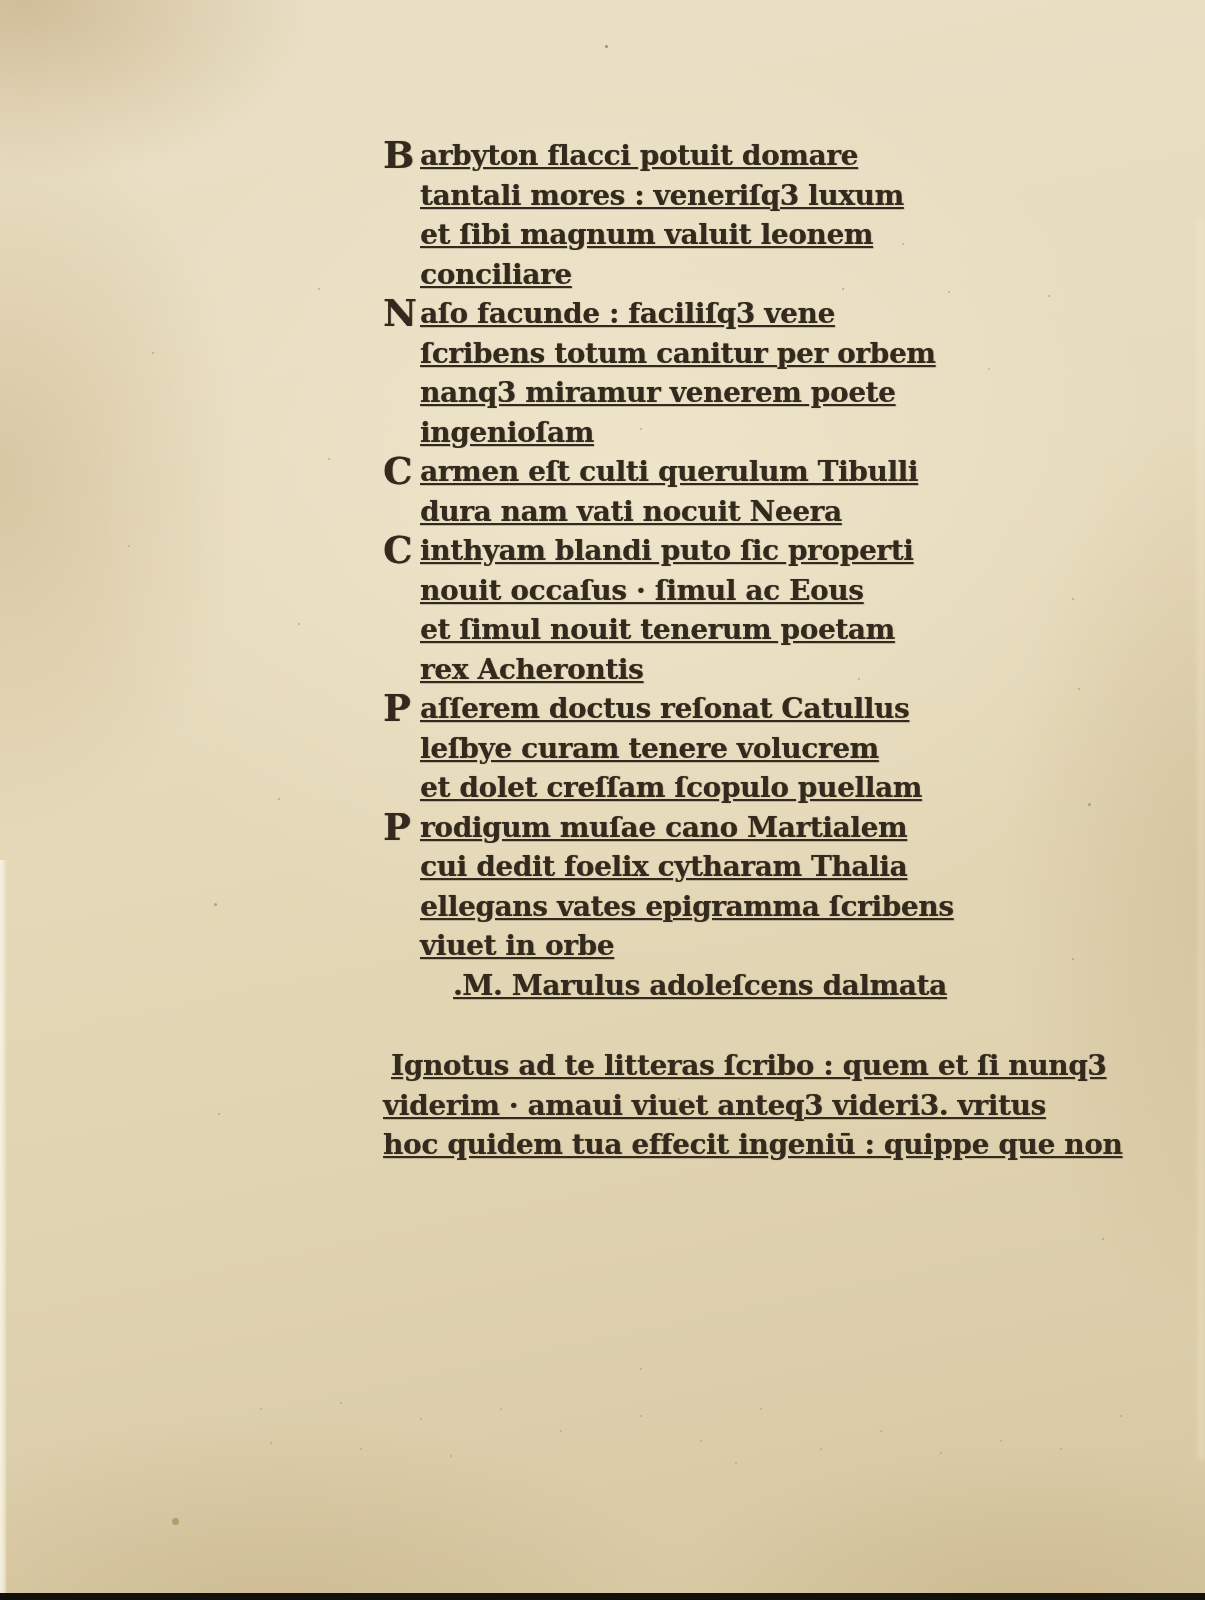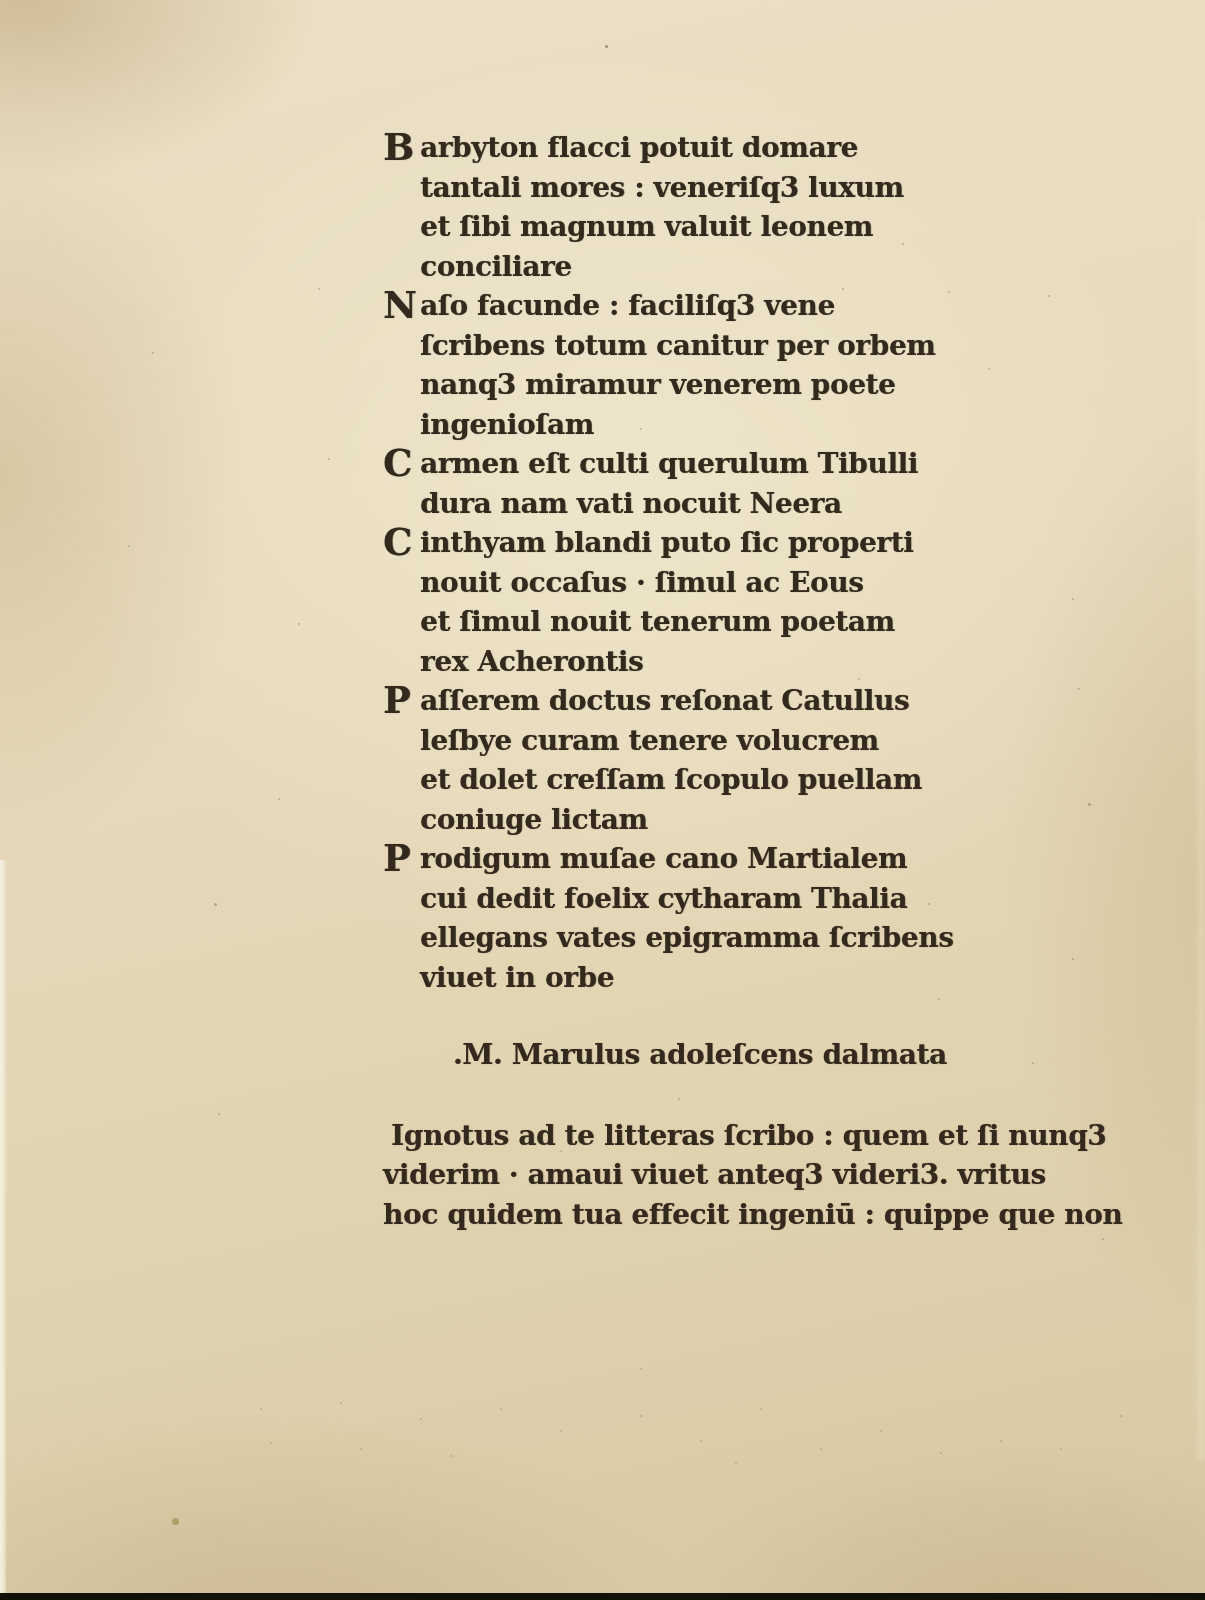--- a/index.html
+++ b/index.html
@@ -26,35 +26,36 @@
     background:linear-gradient(90deg,#f8f4e7 0%,#efe7cf 60%,rgba(231,219,190,0) 100%);
     opacity:.9;
   }
   .fore-edge{
     position:absolute;right:1px;top:220px;width:9px;height:1240px;
     background:linear-gradient(90deg,rgba(244,236,212,0),#f3ebd2);
     filter:blur(2px);opacity:.55;
   }
   
   .text-col{
-    position:absolute;left:383px;top:128px;
+    position:absolute;left:383px;top:136px;
     color:#33291c;
     font-size:28px;font-weight:bold;
     letter-spacing:-0.4px;
     line-height:39.5px;
     text-shadow:0.4px 0.4px 0.9px rgba(46,36,22,.55);
     white-space:nowrap;
+    text-decoration:underline;
   }
   .vline{padding-left:37px;white-space:nowrap}
   .vline.first{padding-left:0}
   .initial{
     display:inline-block;width:37px;
     font-size:37px;line-height:30px;vertical-align:-3px;
   }
-  .heading{margin-top:38px;padding-left:70px;white-space:nowrap}
+  .heading{padding-left:70px;white-space:nowrap}
   .paragraph{margin-top:41px}
   .pline{white-space:nowrap}
   .pline.first{padding-left:8px}
   
   .specks{position:absolute;left:0;top:0;width:1205px;height:1593px;pointer-events:none}
   .speck{position:absolute;background:#4a4030;border-radius:50%;filter:blur(.6px)}
 </style>
 </head>
 <body>
 
@@ -134,21 +135,20 @@
         <div class="stanza">
           <div class="vline first"><span class="initial">C</span><span class="rest">inthyam blandi puto ſic properti</span></div>
           <div class="vline">nouit occaſus · ſimul ac Eous</div>
           <div class="vline">et ſimul nouit tenerum poetam</div>
           <div class="vline">rex Acherontis</div>
         </div>
         <div class="stanza">
           <div class="vline first"><span class="initial">P</span><span class="rest">aſſerem doctus reſonat Catullus</span></div>
           <div class="vline">leſbye curam tenere volucrem</div>
           <div class="vline">et dolet creſſam ſcopulo puellam</div>
-          <div class="vline">coniuge lictam</div>
         </div>
         <div class="stanza">
           <div class="vline first"><span class="initial">P</span><span class="rest">rodigum muſae cano Martialem</span></div>
           <div class="vline">cui dedit foelix cytharam Thalia</div>
           <div class="vline">ellegans vates epigramma ſcribens</div>
           <div class="vline">viuet in orbe</div>
         </div>
       </div>
     <div class="heading">.M. Marulus adoleſcens dalmata</div>
     <div class="paragraph">

